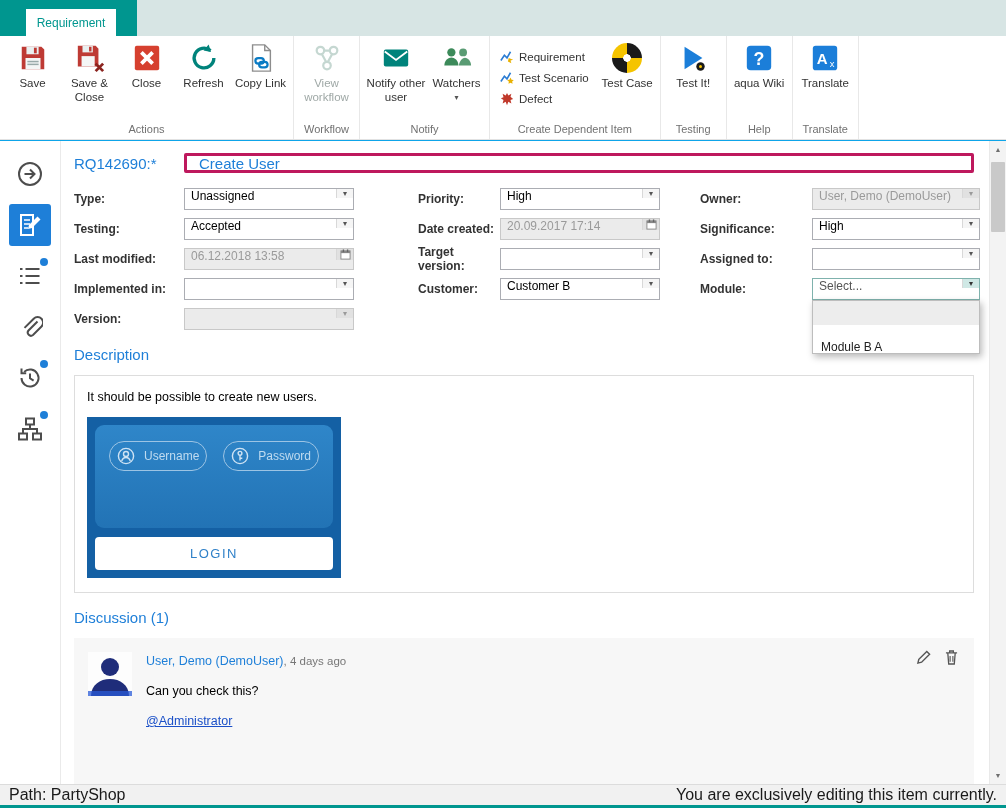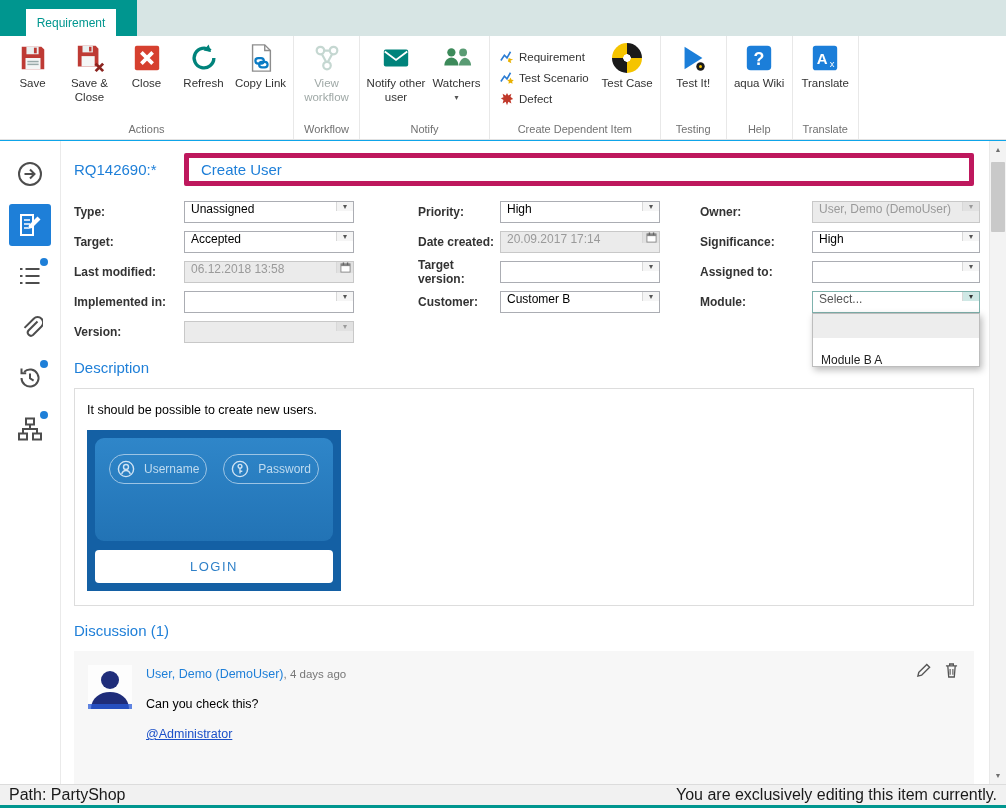--- a/index.html
+++ b/index.html
@@ -41,21 +41,21 @@
     display:flex; flex-direction:column; align-items:center; padding-top:12px; gap:9px; }
   .side-item { position:relative; width:42px; height:42px; display:flex; align-items:center; justify-content:center;
     border-radius:3px; cursor:pointer; }
   .side-item.active { background:#1E7FD8; }
   .dot { position:absolute; top:3px; right:3px; width:8px; height:8px; border-radius:50%; background:#1E7FD8; }
 
   
   .content { flex:1; padding:10px 15px 0 13px; overflow:hidden; }
   .title-row { display:flex; align-items:center; margin-top:2px; }
   .item-id { width:110px; flex:none; font-size:15px; color:#1E7FD8; }
-  .title-input { flex:1; height:33px; border:5px solid #be185d; border-radius:2px; display:flex; align-items:center;
+  .title-input { flex:1; height:20px; border:3px solid #be185d; border-radius:2px; display:flex; align-items:center;
     padding:0 12px; font-size:15px; color:#1E7FD8; background:#fff; cursor:text; }
 
   .form-grid { margin-top:15px; }
   .frow { display:flex; align-items:center; height:22px; margin-bottom:8px; }
   .fl { width:110px; flex:none; font-size:12px; color:#333;font-weight:bold; }
   .fl.m2 { margin-left:64px; width:82px; }
   .fl.m3 { margin-left:40px; width:112px; }
   .ff { position:relative; height:22px; border:1px solid #ABADB3; background:#fff; display:flex; align-items:flex-start;
     font-size:12px; color:#000; flex:none; }
   .ff.f1 { width:170px; } .ff.f2 { width:160px; } .ff.f3 { width:168px; }
@@ -396,21 +396,21 @@
             <span class="fbtn">▾</span>
           </div>
           <span class="fl m3">Owner:</span>
           <div class="ff f3 disabled">
             <span class="fval">User, Demo (DemoUser)</span>
             <span class="fbtn">▾</span>
           </div>
         </div>
 
         <div class="frow">
-          <span class="fl">Target:</span>
+          <span class="fl">Testing:</span>
           <div class="ff f1">
             <span class="fval">Accepted</span>
             <span class="fbtn">▾</span>
           </div>
           <span class="fl m2">Date created:</span>
           <div class="ff f2 disabled">
             <span class="fval">20.09.2017 17:14</span>
             <span class="fbtn">
               <svg width="11" height="11" viewBox="0 0 12 12">
                   <rect x="1" y="2" width="10" height="9" fill="#fff" stroke="#888"></rect>

